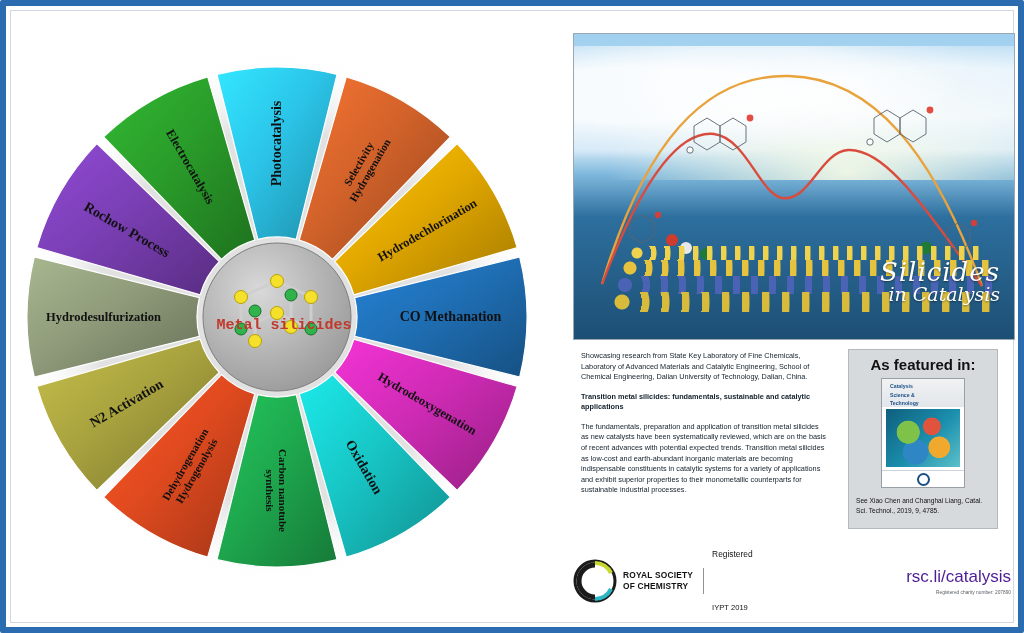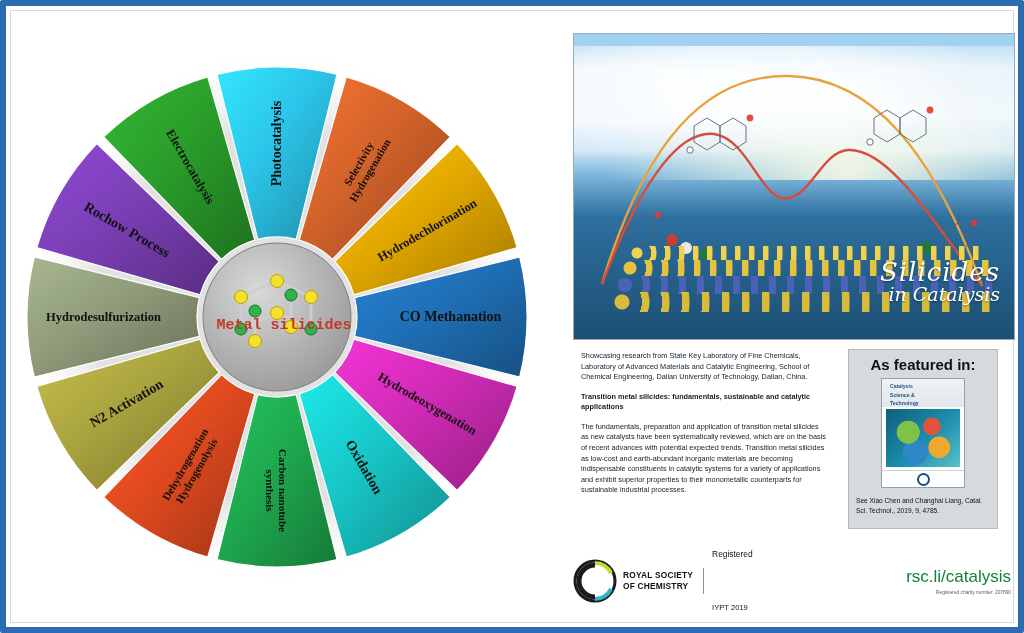--- a/index.html
+++ b/index.html
@@ -203,21 +203,21 @@
   .rsc-celebr .small { font-size: 7.6px; margin-top: 43px; }
 
   .url {
     position: absolute;
     right: 12px;
     top: 556px;
     text-align: right;
   }
   .url .big {
     font-size: 17px;
-    color: #15803d;
+    color: #4c1d95;
   }
   .url .reg {
     font-size: 4.8px;
     color: #5a6066;
     margin-top: 3px;
   }
 </style>
 </head>
 <body>
 

